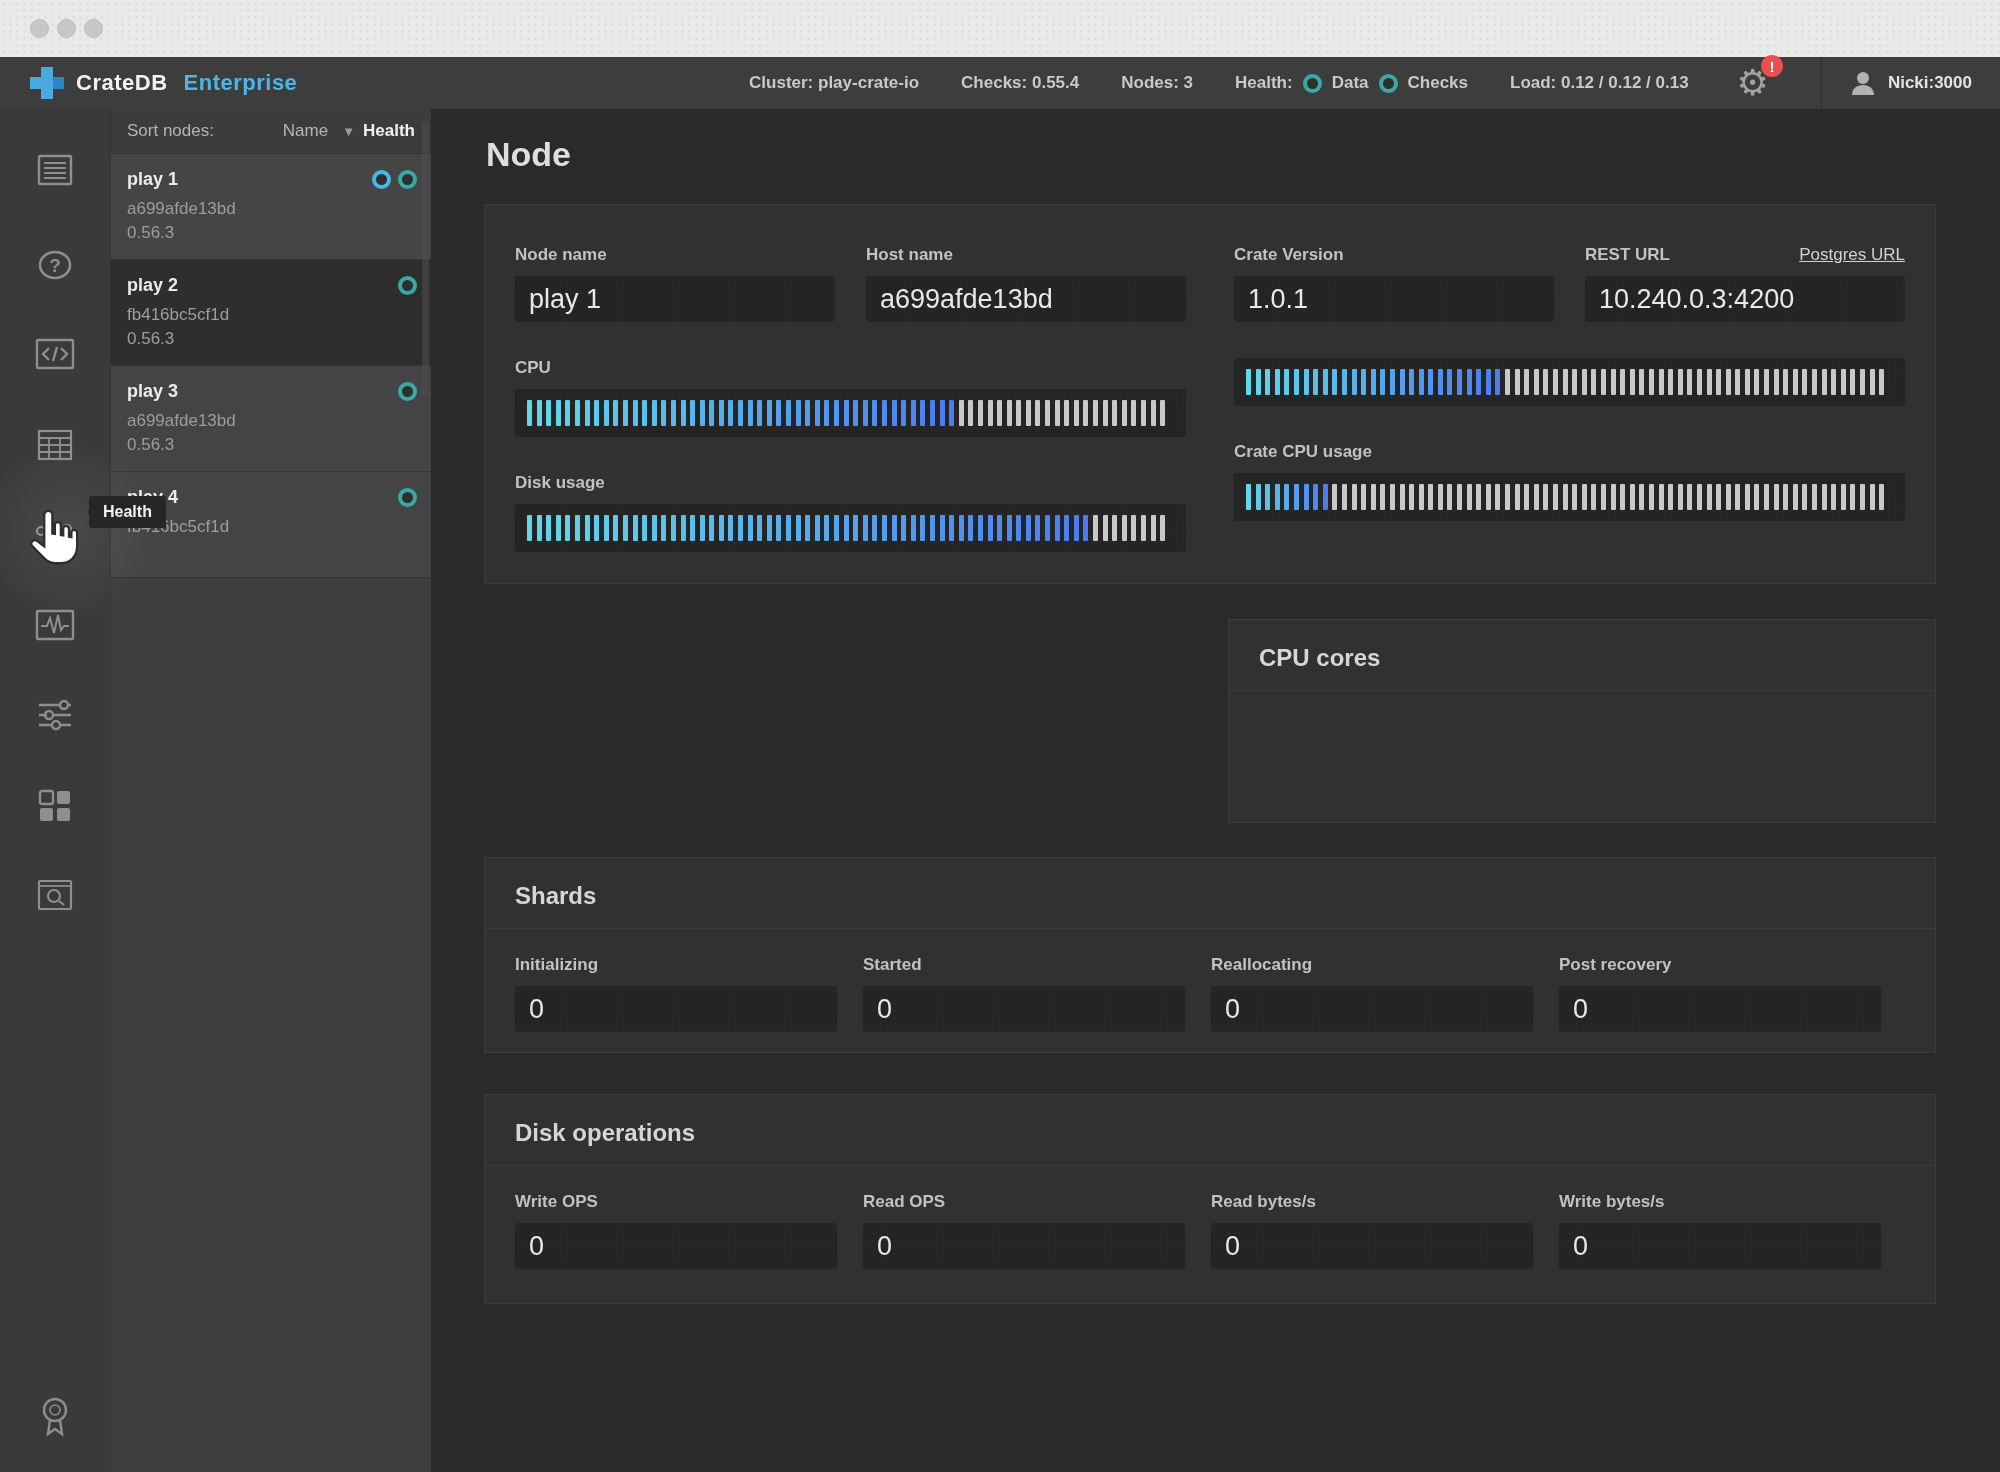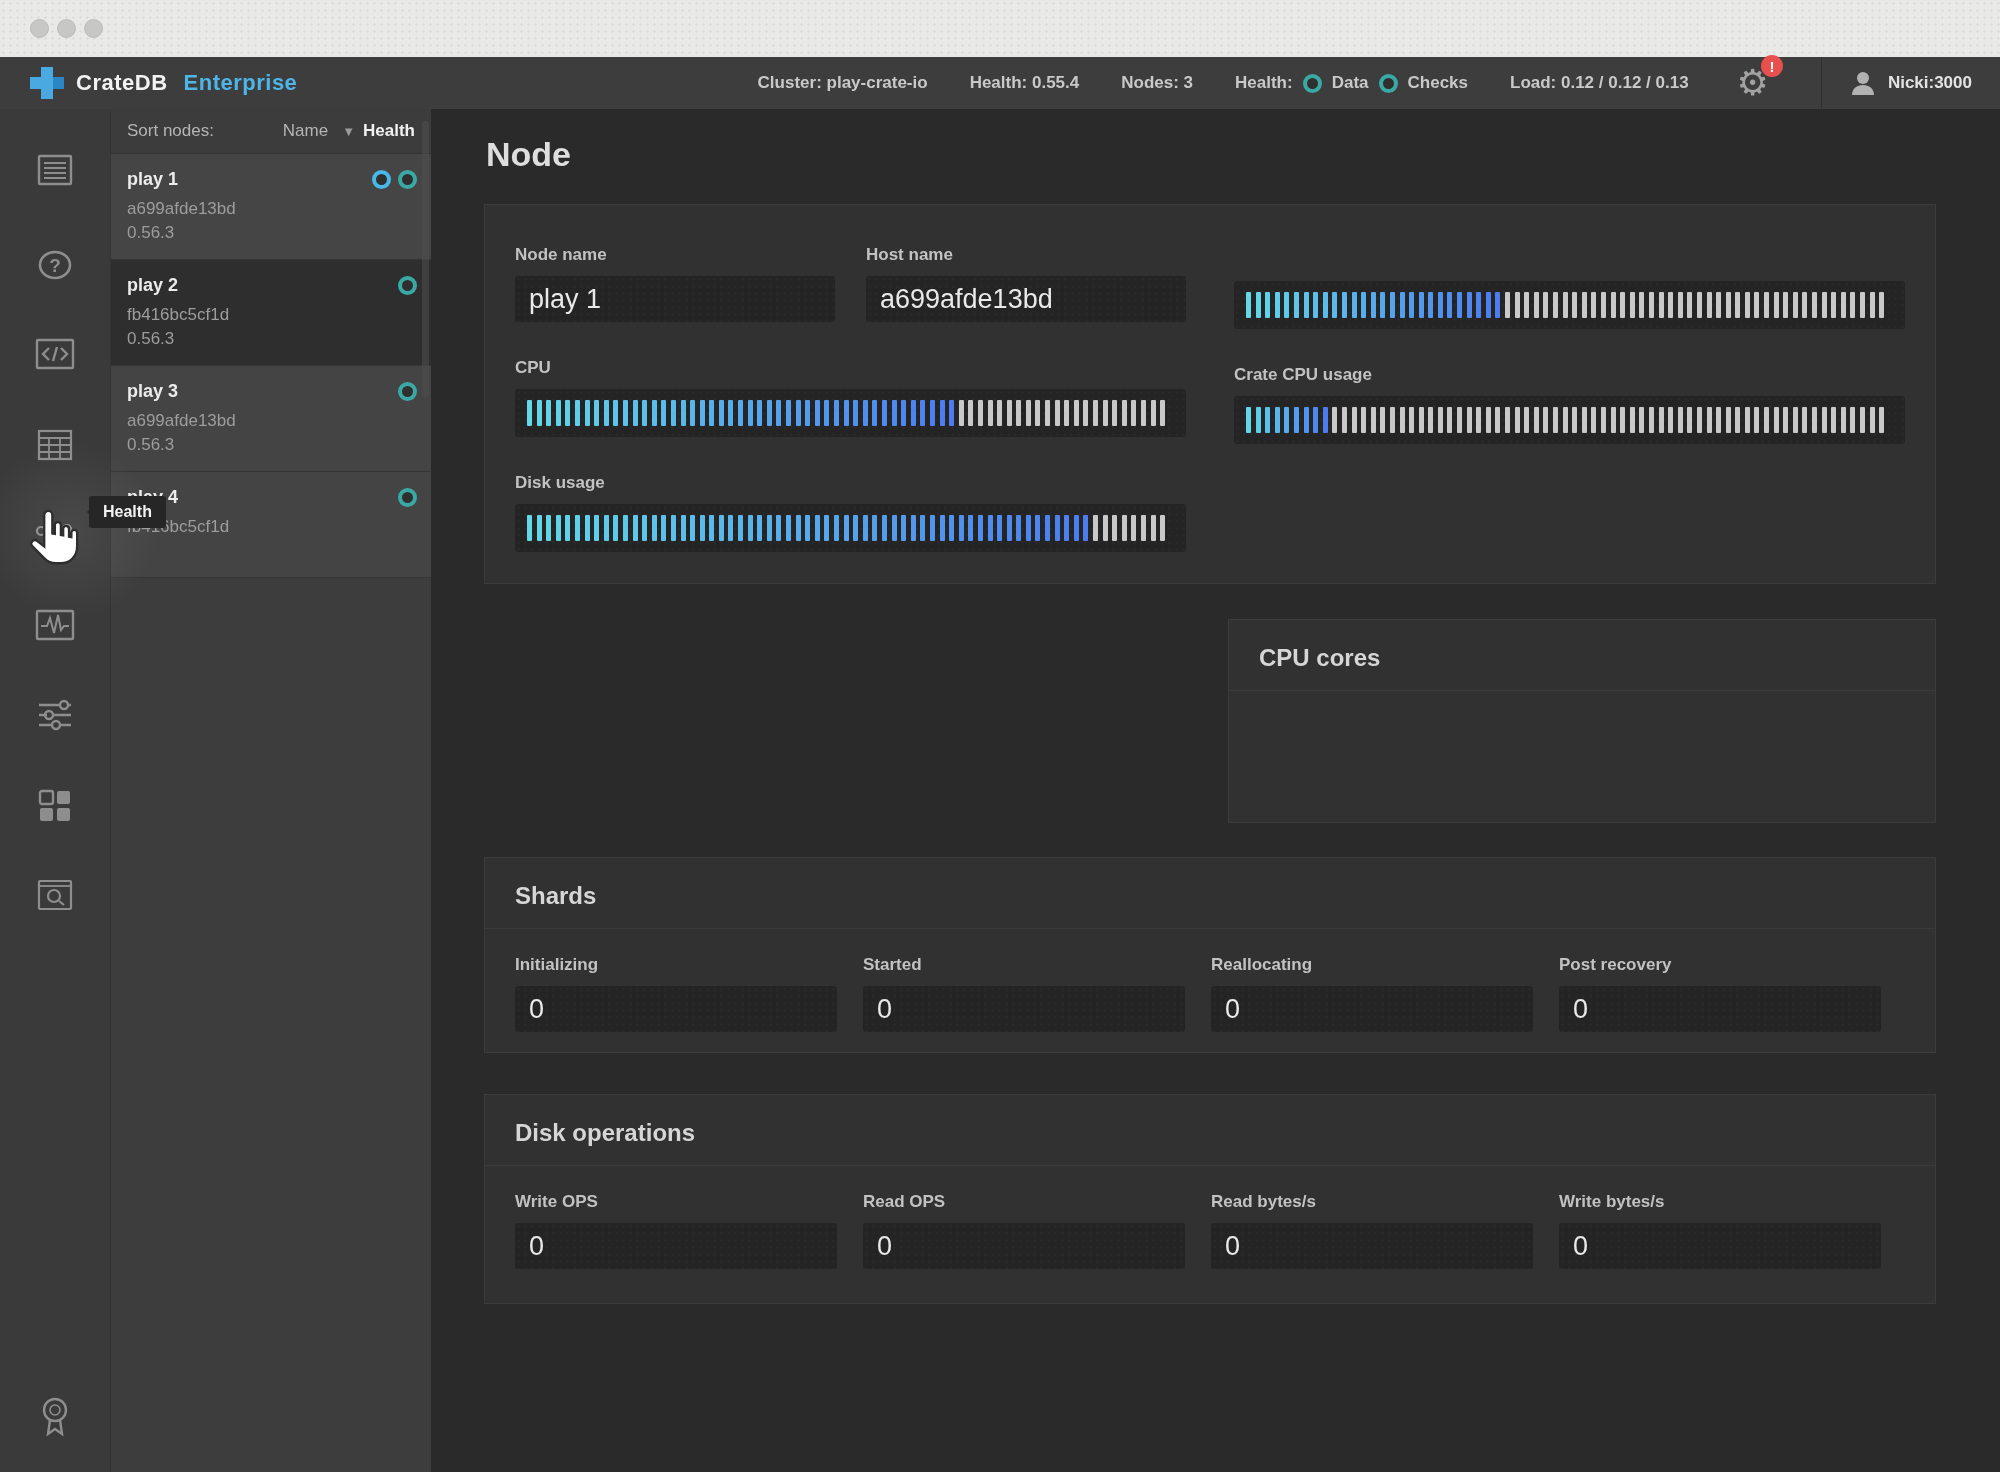--- a/index.html
+++ b/index.html
@@ -121,21 +121,21 @@
       <span class="logo-cross">
           <span class="v"></span>
           <span class="h"></span>
           <span class="shade"></span>
         </span>
       <span class="logo-text">CrateDB</span>
       <span class="logo-suffix">Enterprise</span>
     </div>
     <div class="hdr-items">
       <span class="hdr-item">Cluster: play-crate-io</span>
-      <span class="hdr-item">Health: 0.55.4</span>
+      <span class="hdr-item">Checks: 0.55.4</span>
       <span class="hdr-item">Nodes: 3</span>
       <span class="health-group">
         <span class="hdr-item">Health:</span>
         <span class="dot-ring"></span>
         <span class="hdr-item">Data</span>
         <span class="dot-ring"></span>
         <span class="hdr-item">Checks</span>
       </span>
       <span class="hdr-item">Load: 0.12 / 0.12 / 0.13</span>
       <span class="gear-wrap">
@@ -433,20 +433,33 @@
                 <span class="tick" style="background: rgb(201, 201, 201);"></span>
                 <span class="tick" style="background: rgb(201, 201, 201);"></span>
                 <span class="tick" style="background: rgb(201, 201, 201);"></span>
                 <span class="tick" style="background: rgb(201, 201, 201);"></span>
                 <span class="tick" style="background: rgb(201, 201, 201);"></span>
                 <span class="tick" style="background: rgb(201, 201, 201);"></span>
               </div>
           </div>
         </div>
         <div class="info-col">
+          <div class="pair-row">
+            <div class="fld">
+              <div class="fld-label">Crate Version</div>
+              <div class="fld-box">1.0.1</div>
+            </div>
+            <div class="fld">
+              <div class="lbl-row">
+                <span class="fld-label">REST URL</span>
+                <span class="pg-link">Postgres URL</span>
+              </div>
+              <div class="fld-box">10.240.0.3:4200</div>
+            </div>
+          </div>
           <div class="meter-group">
             <div class="meter">
                 <span class="tick" style="background: rgb(98, 216, 232);"></span>
                 <span class="tick" style="background: rgb(97, 212, 232);"></span>
                 <span class="tick" style="background: rgb(96, 209, 233);"></span>
                 <span class="tick" style="background: rgb(95, 205, 233);"></span>
                 <span class="tick" style="background: rgb(94, 202, 233);"></span>
                 <span class="tick" style="background: rgb(94, 198, 234);"></span>
                 <span class="tick" style="background: rgb(93, 195, 234);"></span>
                 <span class="tick" style="background: rgb(92, 191, 234);"></span>

